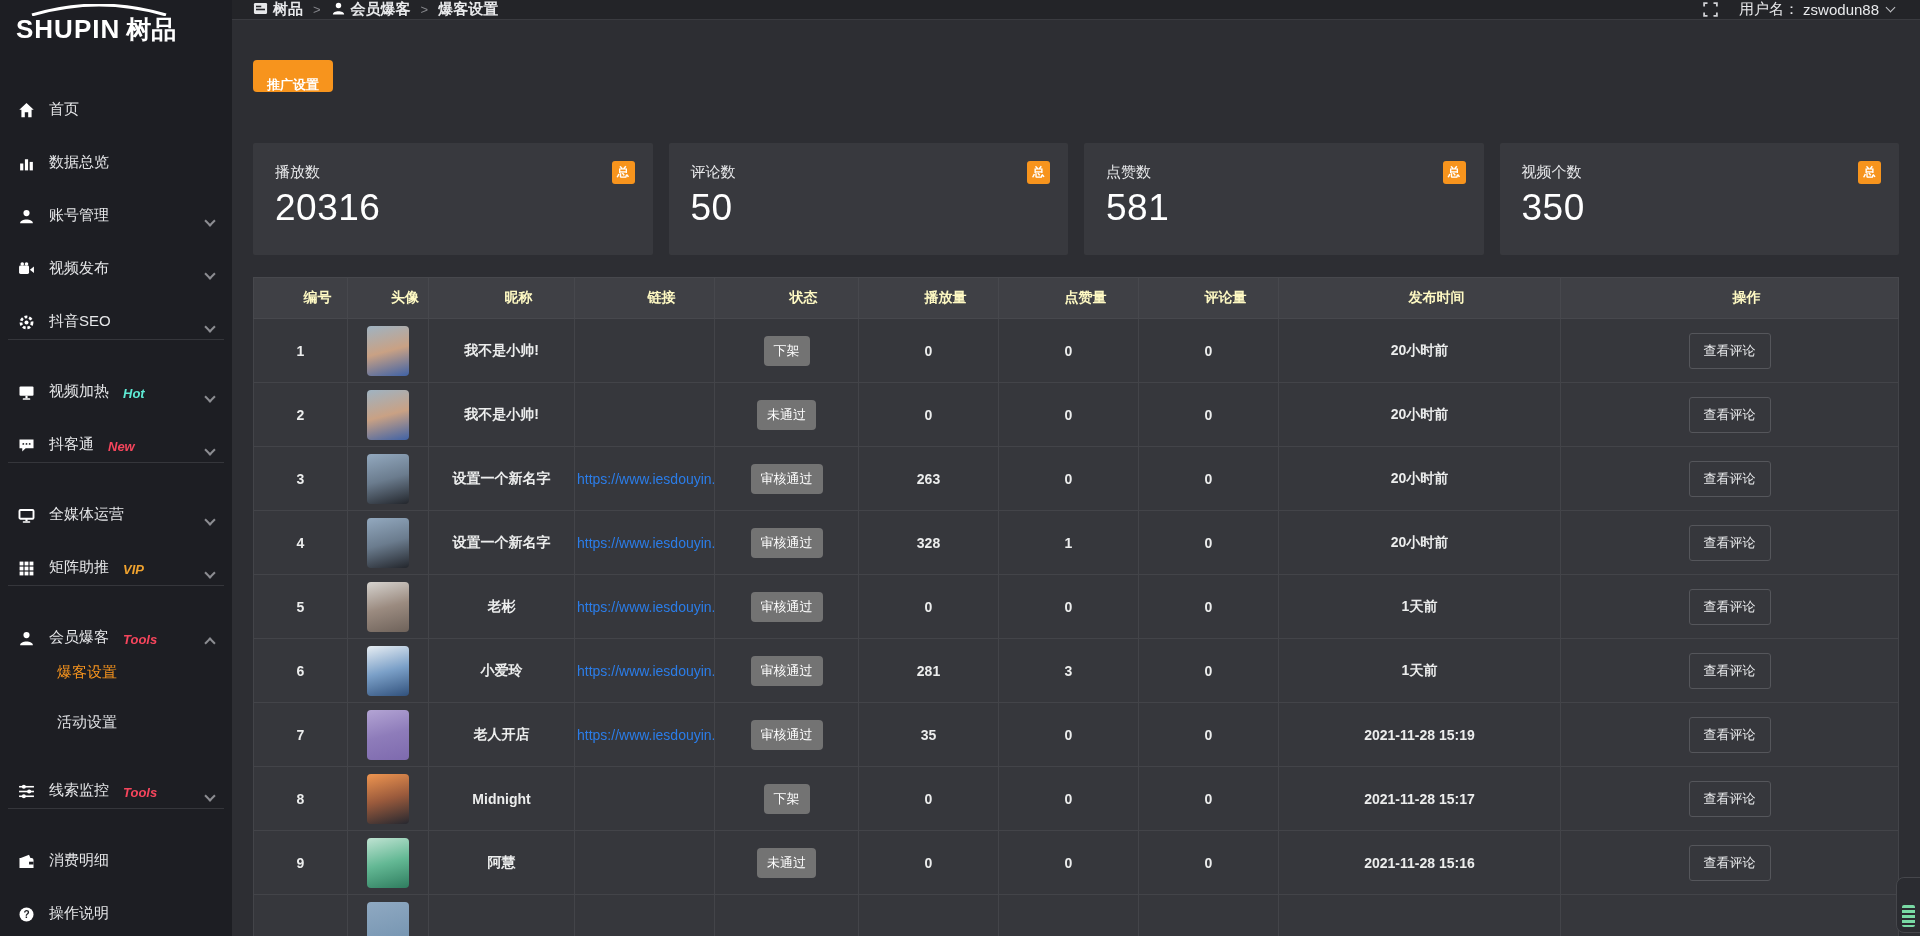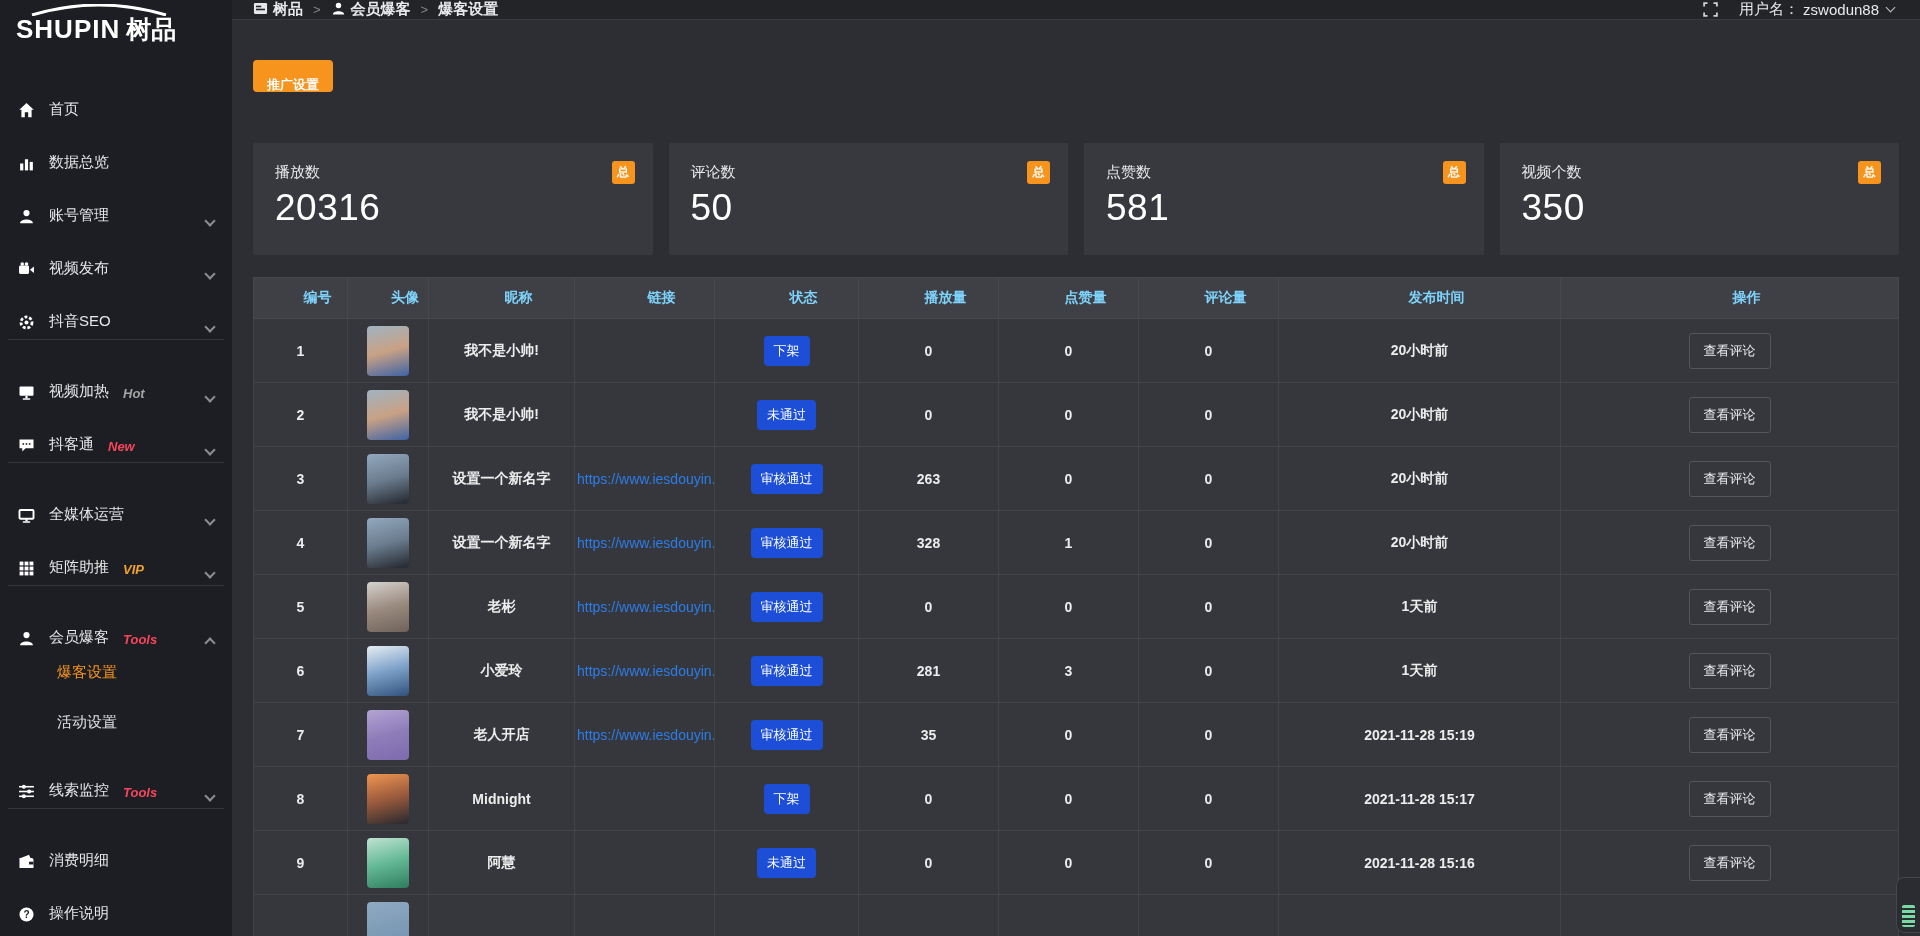--- a/index.html
+++ b/index.html
@@ -48,28 +48,28 @@
 
   .cards { display:grid; grid-template-columns:repeat(4,1fr); gap:16px; margin-top:50px; }
   .card { background:#38393e; height:112px; padding:20px 22px; position:relative; border-radius:2px; }
   .clabel { font-size:15px; color:#e8e9eb; }
   .cvalue { font-size:37px; font-weight:500; color:#fff; margin-top:5px; letter-spacing:0.5px; }
   .cbadge { position:absolute; top:18px; right:18px; width:23px; height:23px; background:#f7941d;
     color:#fff; font-size:12px; font-weight:700; border-radius:3px; display:flex; align-items:center; justify-content:center; }
 
   
   .grid-table { width:100%; margin-top:22px; border-collapse:collapse; table-layout:fixed; background:#36373c; }
-  .grid-table th { height:41px; background:#3f4045; color:#7dd3fc; font-size:14px; font-weight:700;
+  .grid-table th { height:41px; background:#3f4045; color:#fef9c3; font-size:14px; font-weight:700;
     border:1px solid #47484d;padding-left:34px; }
   .grid-table td { height:64px; text-align:center; vertical-align:middle; color:#eceded;
     font-size:14px; font-weight:700; border:1px solid #434449; background:#36373c; }
   .avatar { width:42px; height:50px; border-radius:4px; margin:0 auto; }
   .cell-link { color:#2b7de9; font-weight:400; font-size:14px; text-decoration:none; display:block;
     white-space:nowrap; overflow:hidden; padding:0 2px; }
-  .status { display:inline-block; background:#1d4ed8; color:#fff; font-size:13px; font-weight:400;
+  .status { display:inline-block; background:#737373; color:#fff; font-size:13px; font-weight:400;
     padding:6px 10px; border-radius:4px; }
   .view-btn { background:transparent; border:1px solid #55565b; color:#e9eaec; font-size:13px;
     padding:8px 14px; border-radius:3px; cursor:pointer; font-family:inherit; }
 
   
   .float-widget { position:fixed; right:-12px; bottom:3px; width:36px; height:56px; background:#2b2c31;
     border:1px solid #46474c; border-radius:8px; display:flex; align-items:flex-end; padding:5px 5px; cursor:pointer; }
   .green-bars { width:13px; height:22px;
     background:repeating-linear-gradient(180deg,#79d9a4 0 3px,rgba(0,0,0,0) 3px 5px); border-radius:2px; }
 </style>
@@ -142,21 +142,21 @@
         <div class="divider"></div>
         <div class="mitem">
           <span class="icon">
             <svg viewBox="0 0 16 16">
               <rect x="1.4" y="2.4" width="13.2" height="8.6" rx="1" fill="#fff"></rect>
               <rect x="7" y="11" width="2" height="2.4" fill="#fff"></rect>
               <rect x="4.4" y="13.3" width="7.2" height="1.6" rx="0.8" fill="#fff"></rect>
             </svg>
           </span>
           <span class="mlabel">视频加热</span>
-          <span class="mbadge" style="color: #a3a3a3;">Hot</span>
+          <span class="mbadge" style="color: #5eead4;">Hot</span>
           <span class="chev"></span>
         </div>
         <div class="mitem">
           <span class="icon">
             <svg viewBox="0 0 16 16">
               <path d="M1.4 2.4h13.2v8.2H7.2l-3.2 3v-3H1.4Z" fill="#fff"></path>
               <circle cx="5" cy="6.5" r="0.9" fill="#26272c"></circle>
               <circle cx="8" cy="6.5" r="0.9" fill="#26272c"></circle>
               <circle cx="11" cy="6.5" r="0.9" fill="#26272c"></circle>
             </svg>

